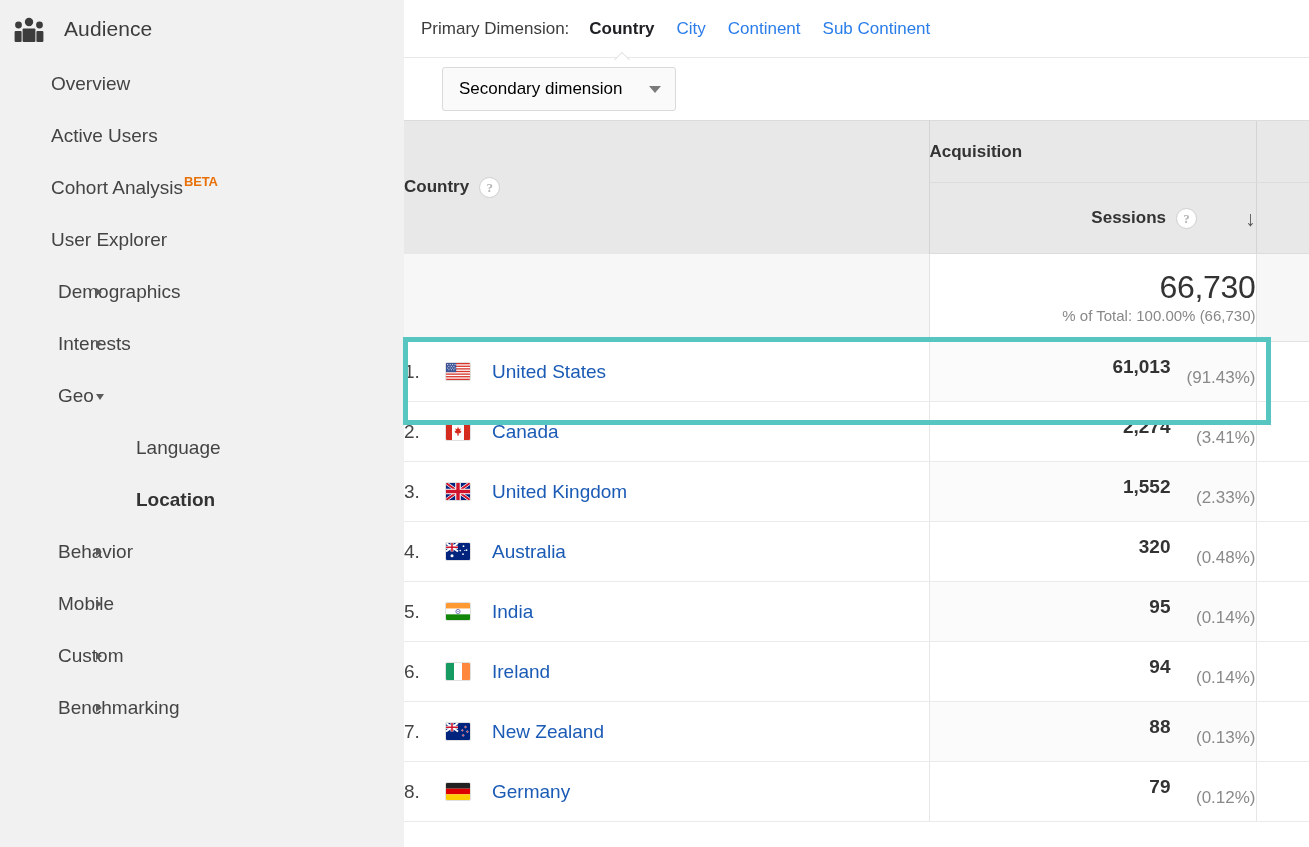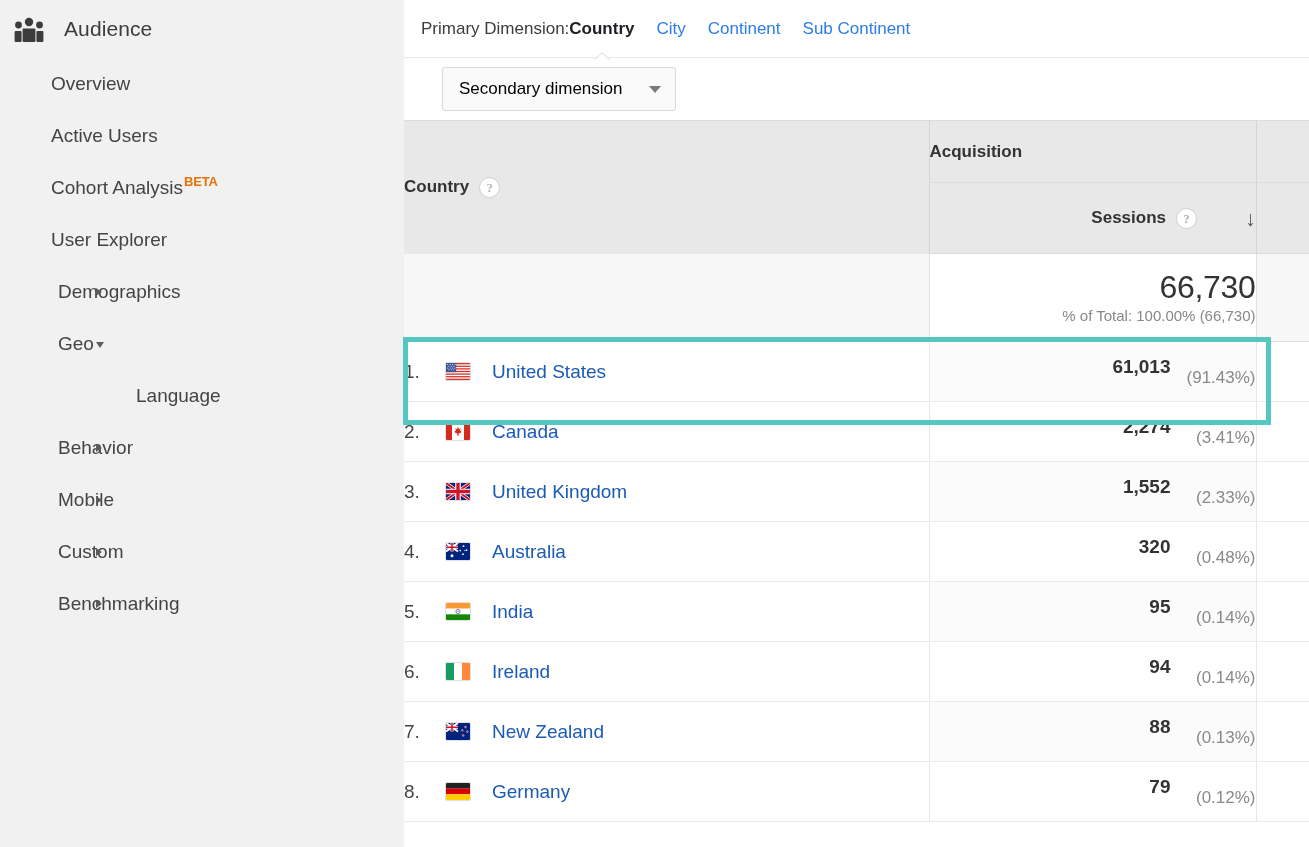--- a/index.html
+++ b/index.html
@@ -103,21 +103,21 @@
     height: 58px;
     display: flex;
     align-items: center;
     padding-left: 17px;
     border-bottom: 1px solid #e8e8e8;
     position: relative;
   }
   .dim-label {
     font-size: 17px;
     color: #3c3c3c;
-    margin-right: 0;
+    margin-right: 20px;
   }
   .dim-tab {
     font-size: 17px;
     color: #2b7de9;
     margin-right: 22px;
     cursor: pointer;
     position: relative;
   }
   .dim-tab.active {
     color: #202124;
@@ -406,30 +406,37 @@
 
       <li class="nav-item lvl-1">
         <span class="nav-label">User Explorer</span>
       </li>
 
       <li class="nav-item lvl-1-arrow has-caret">
         <span class="caret closed"></span>
         <span class="nav-label">Demographics</span>
       </li>
 
+      <li class="nav-item lvl-1-arrow has-caret">
+        <span class="caret closed"></span>
+        <span class="nav-label">Interests</span>
+      </li>
 
       <li class="nav-item lvl-1-arrow has-caret">
         <span class="caret open"></span>
         <span class="nav-label">Geo</span>
       </li>
 
       <li class="nav-item lvl-2">
         <span class="nav-label">Language</span>
       </li>
 
+      <li class="nav-item lvl-2 selected">
+        <span class="nav-label">Location</span>
+      </li>
 
       <li class="nav-item lvl-1-arrow has-caret">
         <span class="caret closed"></span>
         <span class="nav-label">Behavior</span>
       </li>
 
 
       <li class="nav-item lvl-1-arrow has-caret">
         <span class="caret closed"></span>
         <span class="nav-label">Mobile</span>

